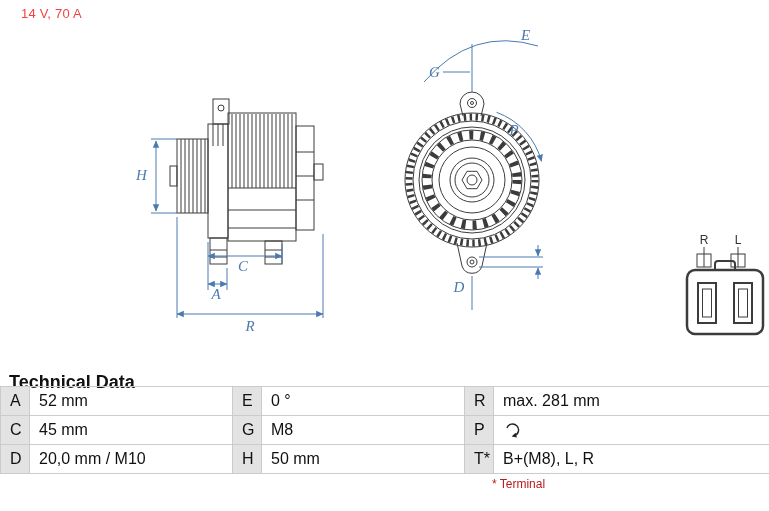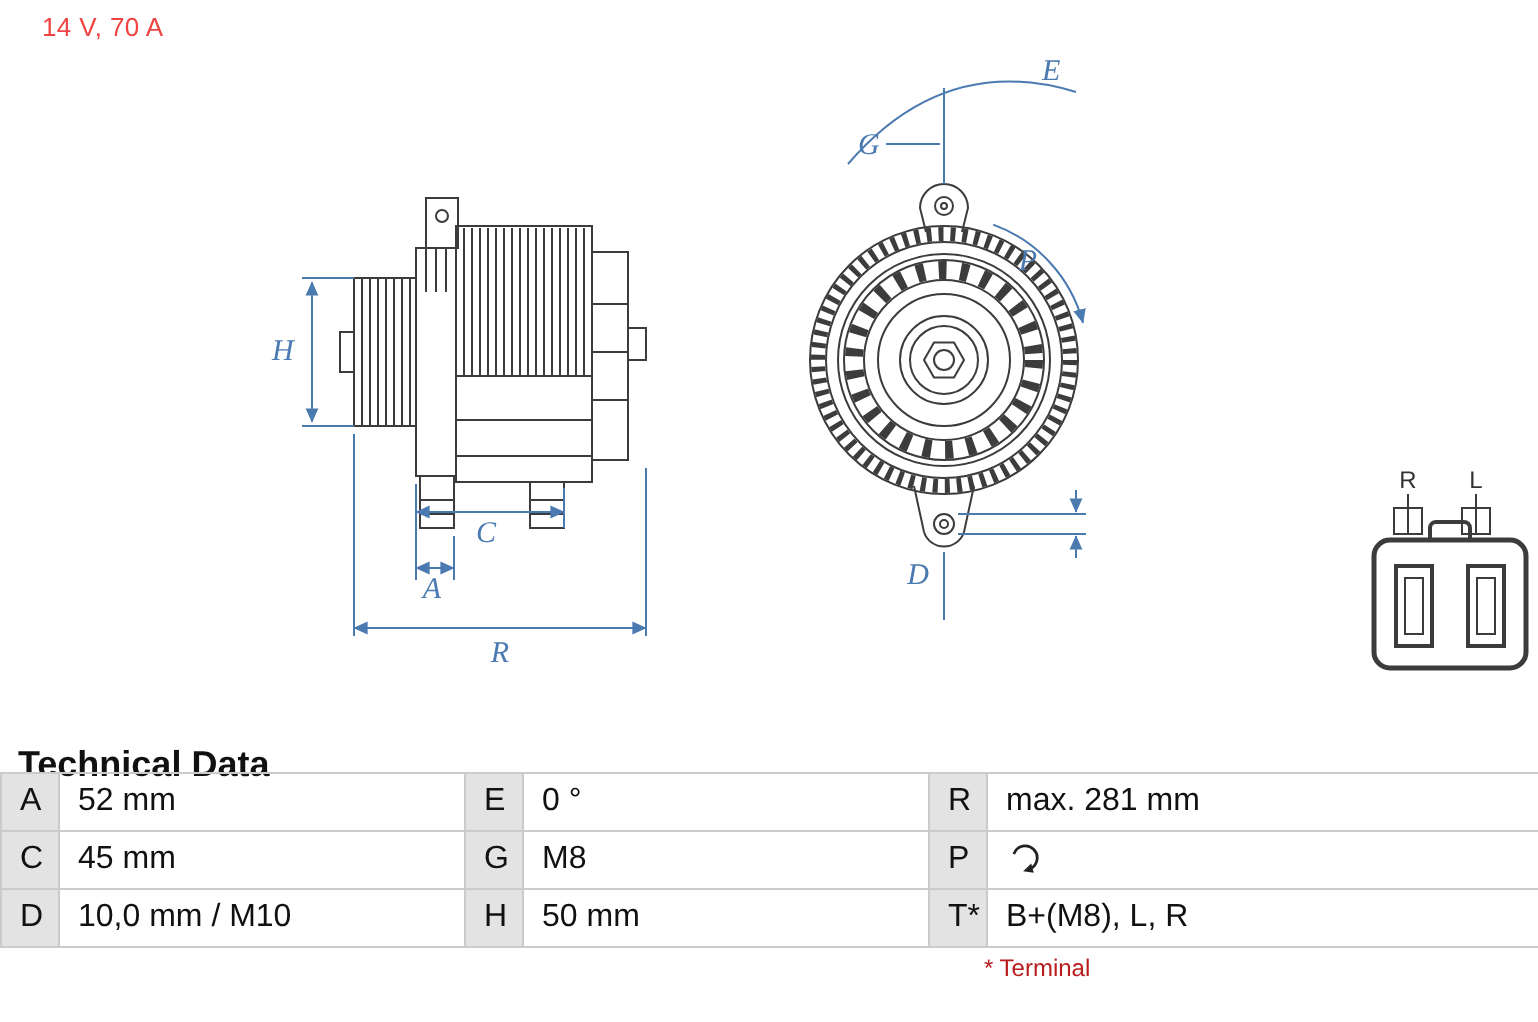--- a/index.html
+++ b/index.html
@@ -200,21 +200,21 @@
           <span class="rot-icon">
             <svg width="18" height="17" viewBox="0 0 18 17">
               <path d="M 3.9,6 A 6,6 0 1 1 11.6,13.6" fill="none" stroke="#222" stroke-width="1.4"></path>
               <polygon points="8.6,14.6 12.6,10.8 13.9,15.4" fill="#222"></polygon>
             </svg>
           </span>
         </td>
       </tr>
       <tr>
         <td class="k">D</td>
-        <td class="v">10,0 mm / M10</td>
+        <td class="v">20,0 mm / M10</td>
         <td class="k">H</td>
         <td class="v">50 mm</td>
         <td class="k">T*</td>
         <td class="v">B+(M8), L, R</td>
       </tr>
     </tbody>
   </table>
 
   <div class="footnote">* Terminal</div>
 

